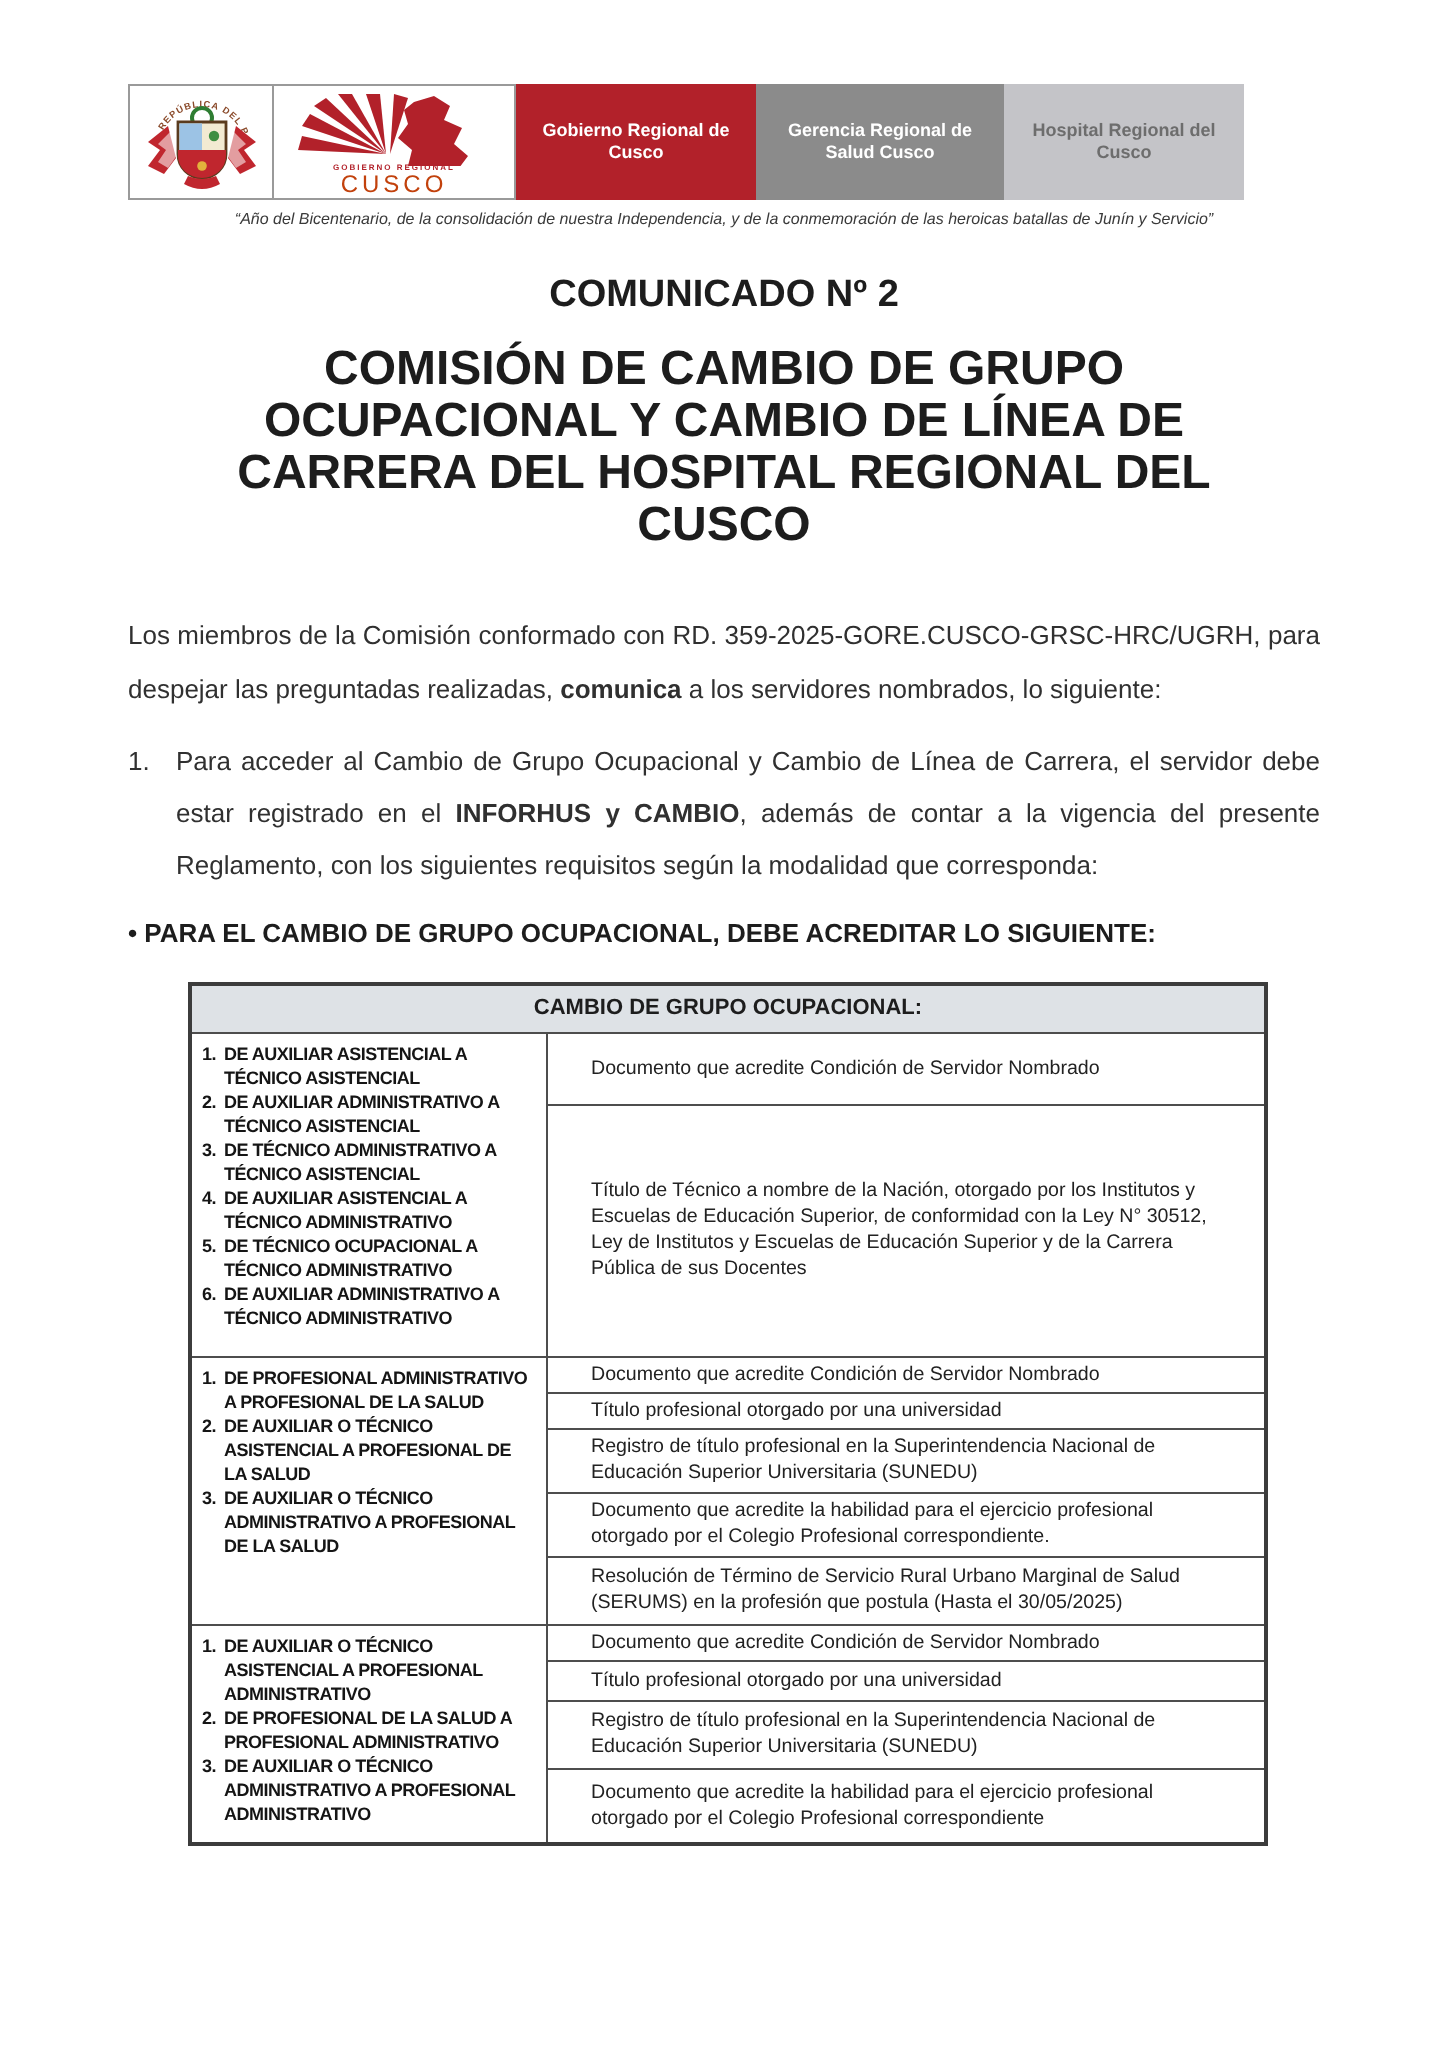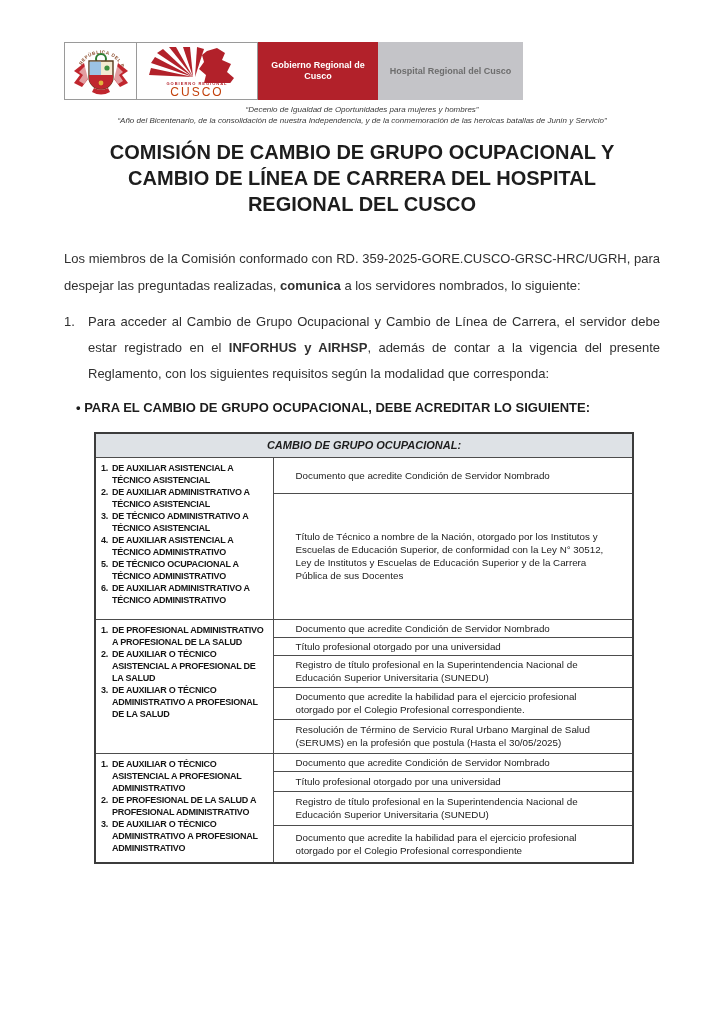--- a/index.html
+++ b/index.html
@@ -9,41 +9,41 @@
   .page { width:724px; height:1024px; background:#ffffff; padding:42px 64px 0 64px; overflow:hidden; }
 
   
   .letterhead { display:flex; height:58px; width:596px; }
   .lh-cell { height:58px; display:flex; align-items:center; justify-content:center; }
   .arms-cell { width:73px; background:#fff; border:1px solid #9a9a9a; }
   .logo-cell { width:121px; background:#fff; border:1px solid #9a9a9a; border-left:none; flex-direction:column; padding-top:3px; }
   .box { width:120px; text-align:center; font-weight:bold; font-size:9px; line-height:11px; padding:0 10px; }
   .box-red { background:#b2212a; color:#ffffff; }
   .box-dgray { background:#8b8b8b; color:#ffffff; width:124px; }
-  .box-lgray { background:#c4c4c8; color:#6d6d6d; width:145px; }
+  .box-lgray { background:#c4c4c8; color:#6d6d6d; width:120px; }
   .logo-top { font-size:4px; letter-spacing:1px; color:#b2212a; font-weight:bold; margin-top:-2px; }
   .logo-main { font-size:12px; letter-spacing:2px; color:#c2410c; font-weight:normal; line-height:13px; }
 
   .quotes { text-align:center; margin-top:4px; font-style:italic; font-size:8px; line-height:11px; color:#3a3a3a; }
 
   
   .doc-title { text-align:center; margin-top:22px; font-size:19px; font-weight:bold; color:#1d1d1d; }
-  .doc-subtitle { text-align:center; margin:13px auto 0 auto; max-width:552px; font-size:20px; line-height:26px; font-weight:bold; color:#1d1d1d; }
+  .doc-subtitle { text-align:center; margin:13px auto 0 auto; max-width:552px; font-size:24px; line-height:26px; font-weight:bold; color:#1d1d1d; }
 
   
   .intro { margin-top:28px; font-size:13px; line-height:27px; text-align:justify; }
   .num-item { display:flex; margin-top:10px; }
   .num-item .num { width:24px; font-size:13px; line-height:26px; flex:0 0 24px; }
   .num-item .body { flex:1; font-size:13px; line-height:26px; text-align:justify; }
-  .bullet-heading { margin-top:13px; font-size:13px; font-weight:bold; color:#1d1d1d;margin-left:12px; }
+  .bullet-heading { margin-top:13px; font-size:13px; font-weight:bold; color:#1d1d1d; }
 
   
   table.req { border-collapse:collapse; width:540px; margin:17px 0 0 30px; border:2px solid #3c3c3c; }
   table.req td { border:1px solid #4d4d4d; }
-  td.thead { background:#dee2e6; text-align:center; font-weight:bold; font-size:11px; height:24px; color:#1d1d1d;font-style:italic; }
+  td.thead { background:#dee2e6; text-align:center; font-weight:bold; font-size:11px; height:24px; color:#1d1d1d; }
   td.leftcol { width:178px; vertical-align:top; padding:4px 5px; border-bottom:2px solid #3c3c3c; }
   td.req-cell { font-size:9.8px; line-height:13px; padding:2px 22px; vertical-align:middle; color:#222; }
   td.group-end { border-bottom:2px solid #3c3c3c; }
   .litem { display:flex; font-size:9px; line-height:12px; font-weight:bold; letter-spacing:-0.25px; color:#151515; }
   .litem .lnum { flex:0 0 11px; }
   .litem .ltxt { flex:1; }
   .h36{height:36px} .h126{height:126px}
   .h17{height:17px} .h32{height:32px} .h34{height:34px}
   .h18{height:18px} .h20{height:20px} .h38{height:38px}
 </style>
@@ -88,37 +88,40 @@
           <polygon points="46,30 48,0 55,2"></polygon>
           <path d="M58,4 l10,-3 8,5 -3,7 9,4 -4,8 7,6 -6,8 -10,-3 -5,5 -9,-5 2,-8 -7,-6 5,-7 -2,-7 Z"></path>
         </g>
       </svg>
       <div class="logo-top">GOBIERNO REGIONAL</div>
       <div class="logo-main">CUSCO</div>
     </div>
     <div class="lh-cell box box-red">
       <span>Gobierno Regional de Cusco</span>
     </div>
+    <div class="lh-cell box box-dgray">
+      <span>Gerencia Regional de Salud Cusco</span>
+    </div>
     <div class="lh-cell box box-lgray">
       <span>Hospital Regional del Cusco</span>
     </div>
   </div>
 
   <div class="quotes">
-    <div>“Decenio de Igualdad de Oportunidades para mujeres y hombres”</div>
     <div>“Año del Bicentenario, de la consolidación de nuestra Independencia, y de la conmemoración de las heroicas batallas de Junín y Servicio”</div>
   </div>
 
+  <div class="doc-title">COMUNICADO Nº 2</div>
   <div class="doc-subtitle">COMISIÓN DE CAMBIO DE GRUPO OCUPACIONAL Y CAMBIO DE LÍNEA DE CARRERA DEL HOSPITAL REGIONAL DEL CUSCO</div>
 
   <p class="intro"><span>Los miembros de la Comisión conformado con RD. 359-2025-GORE.CUSCO-GRSC-HRC/UGRH, para despejar las preguntadas realizadas, </span><b>comunica</b><span> a los servidores nombrados, lo siguiente:</span></p>
 
   <div class="num-item">
     <span class="num">1.</span>
-    <div class="body"><span>Para acceder al Cambio de Grupo Ocupacional y Cambio de Línea de Carrera, el servidor debe estar registrado en el </span><b>INFORHUS y AIRHSP</b><span>, además de contar a la vigencia del presente Reglamento, con los siguientes requisitos según la modalidad que corresponda:</span></div>
+    <div class="body"><span>Para acceder al Cambio de Grupo Ocupacional y Cambio de Línea de Carrera, el servidor debe estar registrado en el </span><b>INFORHUS y CAMBIO</b><span>, además de contar a la vigencia del presente Reglamento, con los siguientes requisitos según la modalidad que corresponda:</span></div>
   </div>
 
   <p class="bullet-heading">• PARA EL CAMBIO DE GRUPO OCUPACIONAL, DEBE ACREDITAR LO SIGUIENTE:</p>
 
   <table class="req">
     <tbody>
         <tr>
       <td class="thead" colspan="2">CAMBIO DE GRUPO OCUPACIONAL:</td>
     </tr>
 

